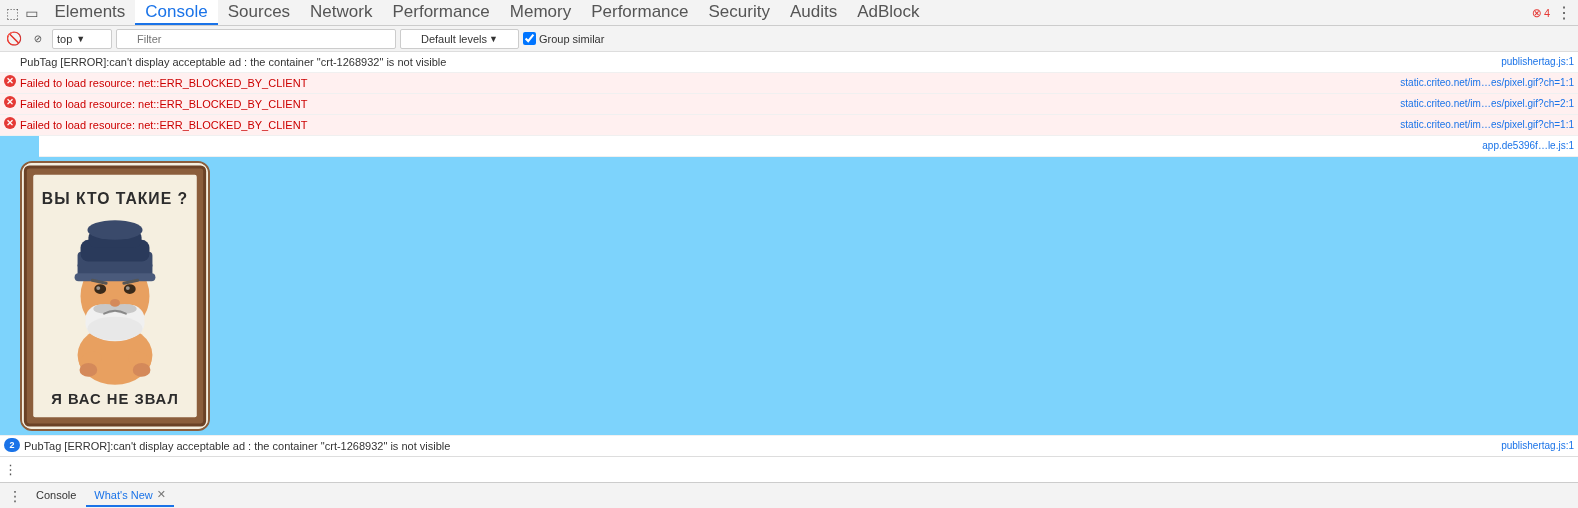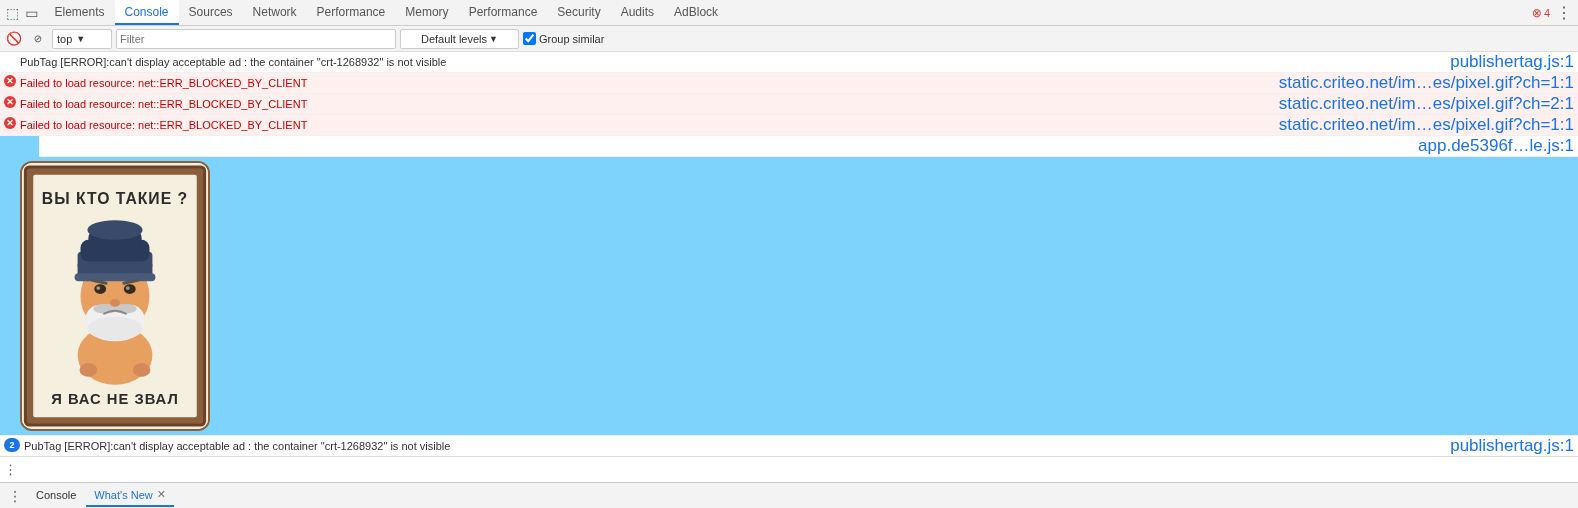--- a/index.html
+++ b/index.html
@@ -24,21 +24,21 @@
     .tab-nav {
       display: flex;
       align-items: stretch;
       height: 100%;
     }
     .tab-item {
       padding: 0 10px;
       display: flex;
       align-items: center;
       cursor: pointer;
-      font-size: 12px;
+      font-size: 17px;
       color: #555;
       border-bottom: 2px solid transparent;
       white-space: nowrap;
     }
     .tab-item.active {
       color: #1a73e8;
       border-bottom: 2px solid #1a73e8;
       background: #fff;
     }
 
@@ -77,21 +77,21 @@
       cursor: pointer;
       gap: 4px;
       font-size: 11px;
       min-width: 60px;
     }
 
     .filter-input {
       height: 20px;
       border: 1px solid #ccc;
       border-radius: 2px;
-      padding: 0 3px;
+      padding: 0 20px;
       font-size: 11px;
       flex: 1;
       max-width: 280px;
       outline: none;
     }
 
     .default-levels-btn {
       display: flex;
       align-items: center;
       border: 1px solid #ccc;
@@ -145,21 +145,21 @@
     .console-row .row-message {
       flex: 1;
       word-break: break-all;
     }
     .console-row .row-source {
       color: #1a73e8;
       cursor: pointer;
       white-space: nowrap;
       padding-left: 8px;
       text-align: right;
-      font-size: 17px;
+      font-size: 10px;
     }
     .error-badge {
       position: absolute;
       left: 4px;
       top: 2px;
       width: 12px;
       height: 12px;
       background: #e53935;
       border-radius: 50%;
       display: flex;

